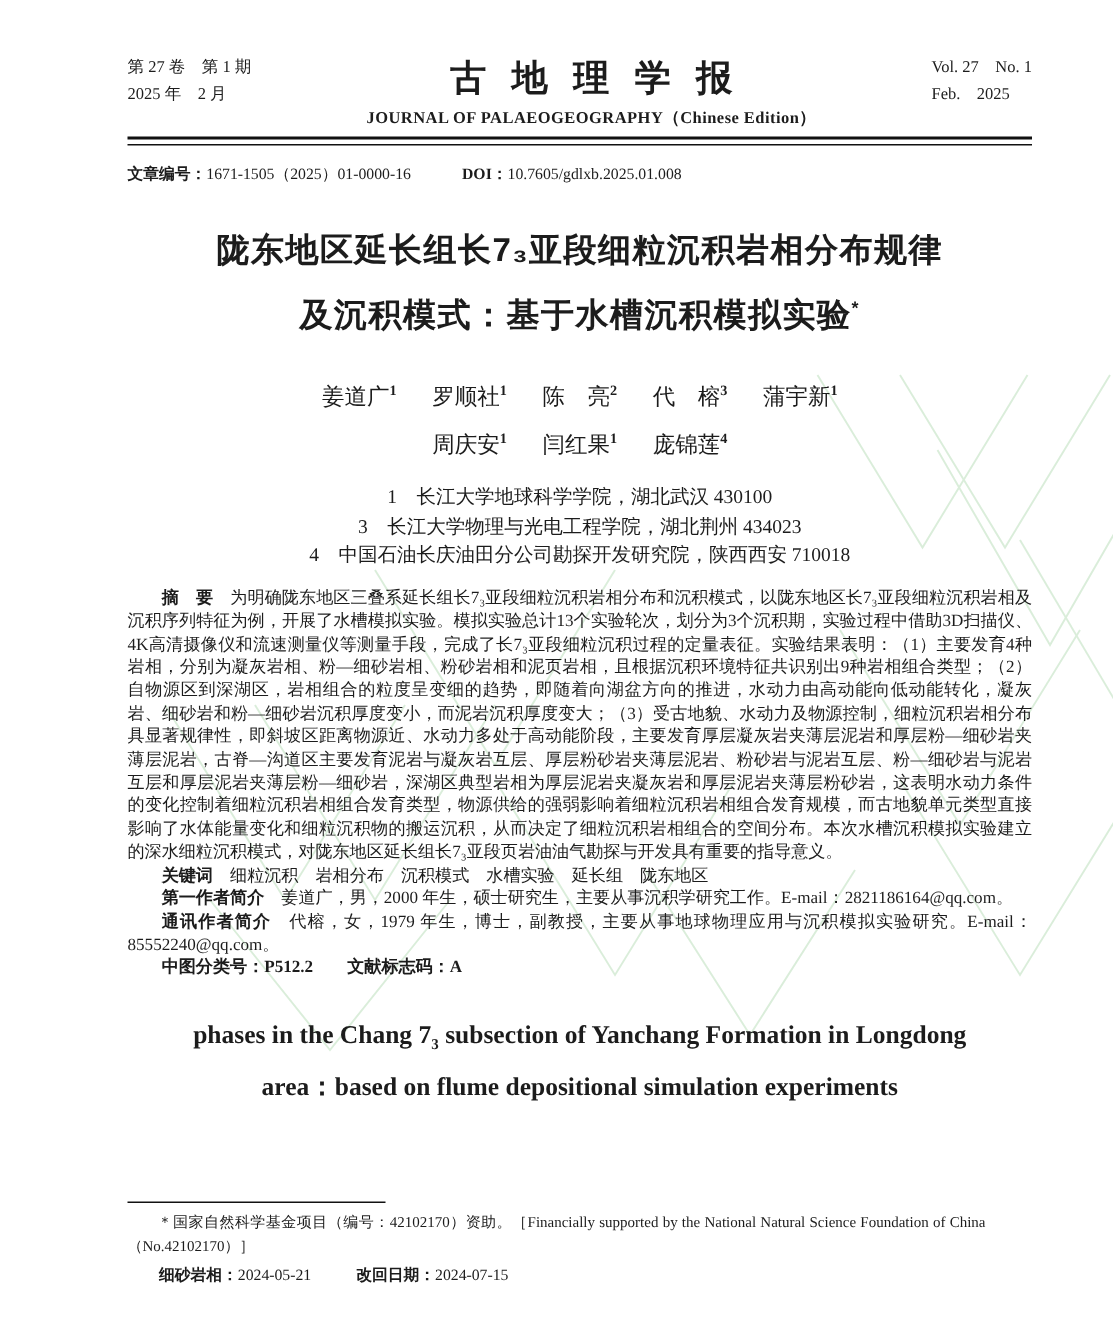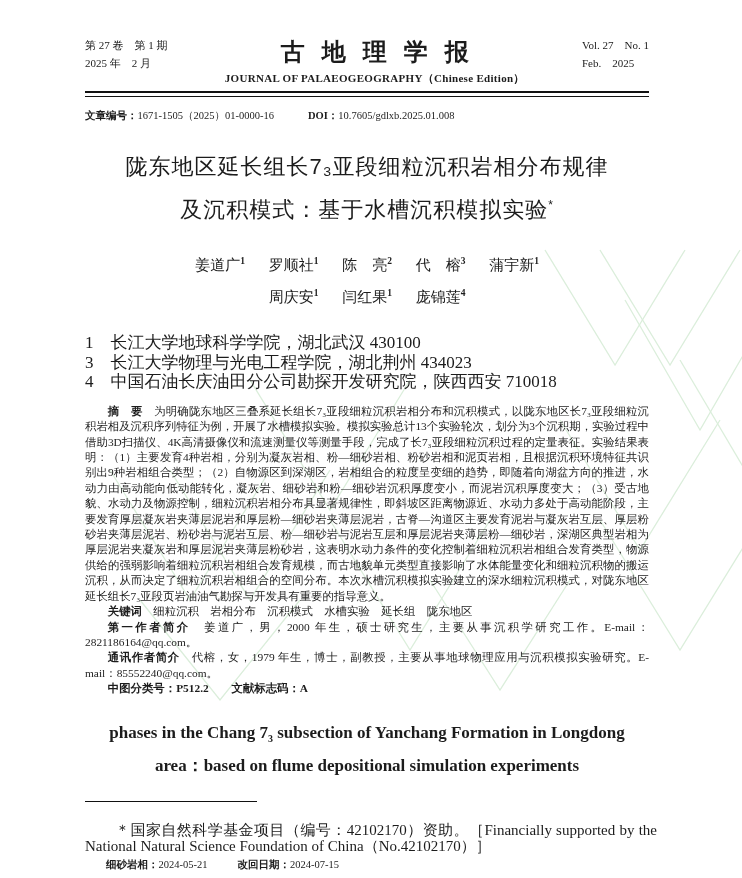--- a/index.html
+++ b/index.html
@@ -6,65 +6,65 @@
   .page{
     position:relative;
     width:742px;height:878px;
     margin:0 auto;
     background:#ffffff;
     overflow:hidden;
     font-family:"Liberation Serif","DejaVu Serif",serif;
     color:#1c1c1c;
   }
   .watermark{position:absolute;inset:0;z-index:0;pointer-events:none;}
-  .content{position:relative;z-index:1;padding:36px 93px 0 85px;}
+  .content{position:relative;z-index:1;padding:36px 54px 0 85px;}
 
   
   .jheader{display:flex;justify-content:space-between;align-items:flex-start;}
   .jh-left,.jh-right{font-size:11px;line-height:18px;white-space:nowrap;}
   .jh-right{}
   .jh-center{text-align:center;flex:1;}
   .jh-cn{font-size:24px;font-weight:bold;letter-spacing:17px;margin-right:-17px;
          font-family:"Liberation Sans","DejaVu Sans",sans-serif;text-align:center;}
   .jh-en{font-size:11px;font-weight:bold;margin-top:3px;letter-spacing:.3px;}
   .double-rule{margin-top:5px;border-top:2.4px solid #111;border-bottom:1px solid #111;height:3px;}
 
   
   .meta{margin-top:12px;font-size:10.5px;}
   .meta b{font-weight:bold;}
   .meta .gap{display:inline-block;width:34px;}
 
   
-  .title-cn{margin-top:25px;text-align:center;font-size:22px;font-weight:normal;line-height:38px;
+  .title-cn{margin-top:25px;text-align:center;font-size:22px;font-weight:bold;line-height:38px;
             font-family:"Liberation Sans","DejaVu Sans",sans-serif;letter-spacing:1px;}
   .title-cn sup{font-size:12px;}
 
   
   .authors{margin-top:18px;text-align:center;font-size:15px;line-height:28px;}
   .authors .au{margin:0 10px;white-space:nowrap;}
   .authors sup{font-size:9.5px;font-weight:bold;}
 
   
-  .affils{margin-top:22px;text-align:left;font-size:17px;line-height:19.5px;}
+  .affils{margin-top:10px;text-align:center;font-size:13px;line-height:19.5px;}
 
   
   .absblock{margin-top:12px;font-size:11.4px;line-height:15.4px;text-align:justify;}
   .absblock p{margin:0;text-indent:2em;}
   .absblock .lbl{font-weight:bold;}
   .kw{margin-top:2px;}
   .clc{margin-top:2px;font-weight:bold;}
 
   
   .title-en{margin-top:22px;text-align:center;font-size:17px;font-weight:bold;line-height:27.5px;}
   .title-en sub{font-size:10px;}
 
   
   .footnote{position:absolute;left:85px;right:85px;top:801px;z-index:1;}
   .fn-rule{width:172px;border-top:1.3px solid #111;}
-  .fn-text{margin-top:20px;font-size:15px;line-height:16px;text-align:justify;text-indent:2em;}
+  .fn-text{margin-top:6px;font-size:10px;line-height:16px;text-align:justify;text-indent:2em;}
   .fn-dates{margin-top:3px;font-size:10.5px;line-height:16px;text-indent:2em;}
   .fn-dates b{font-weight:bold;}
   .fn-dates .dgap{display:inline-block;width:30px;}
 </style>
 </head>
 <body>
 
 <div class="page">
 
   <svg class="watermark" width="742" height="878" viewBox="0 0 742 878">

